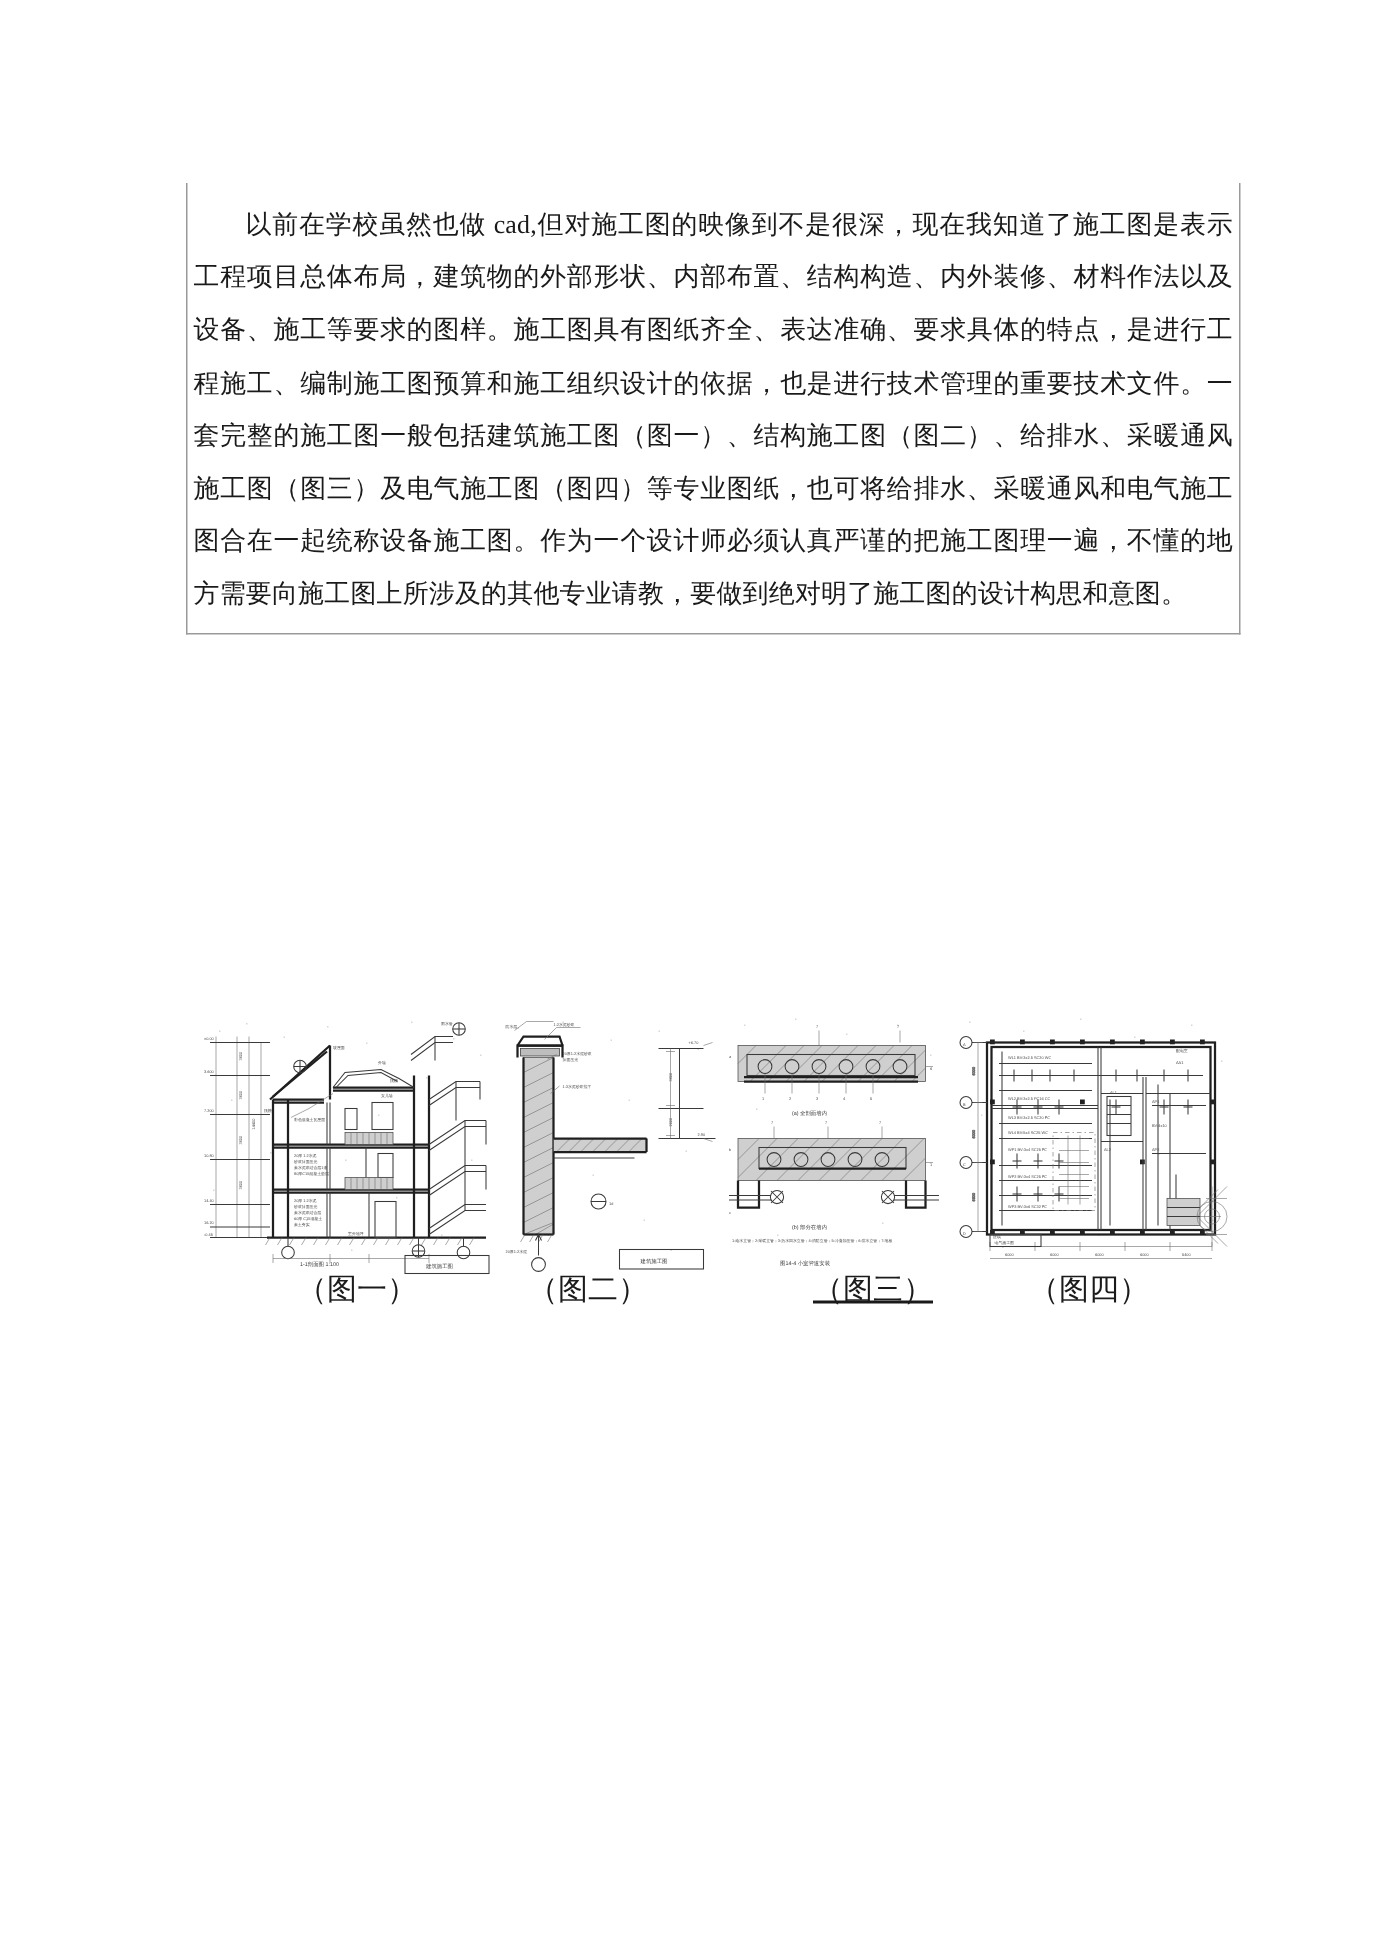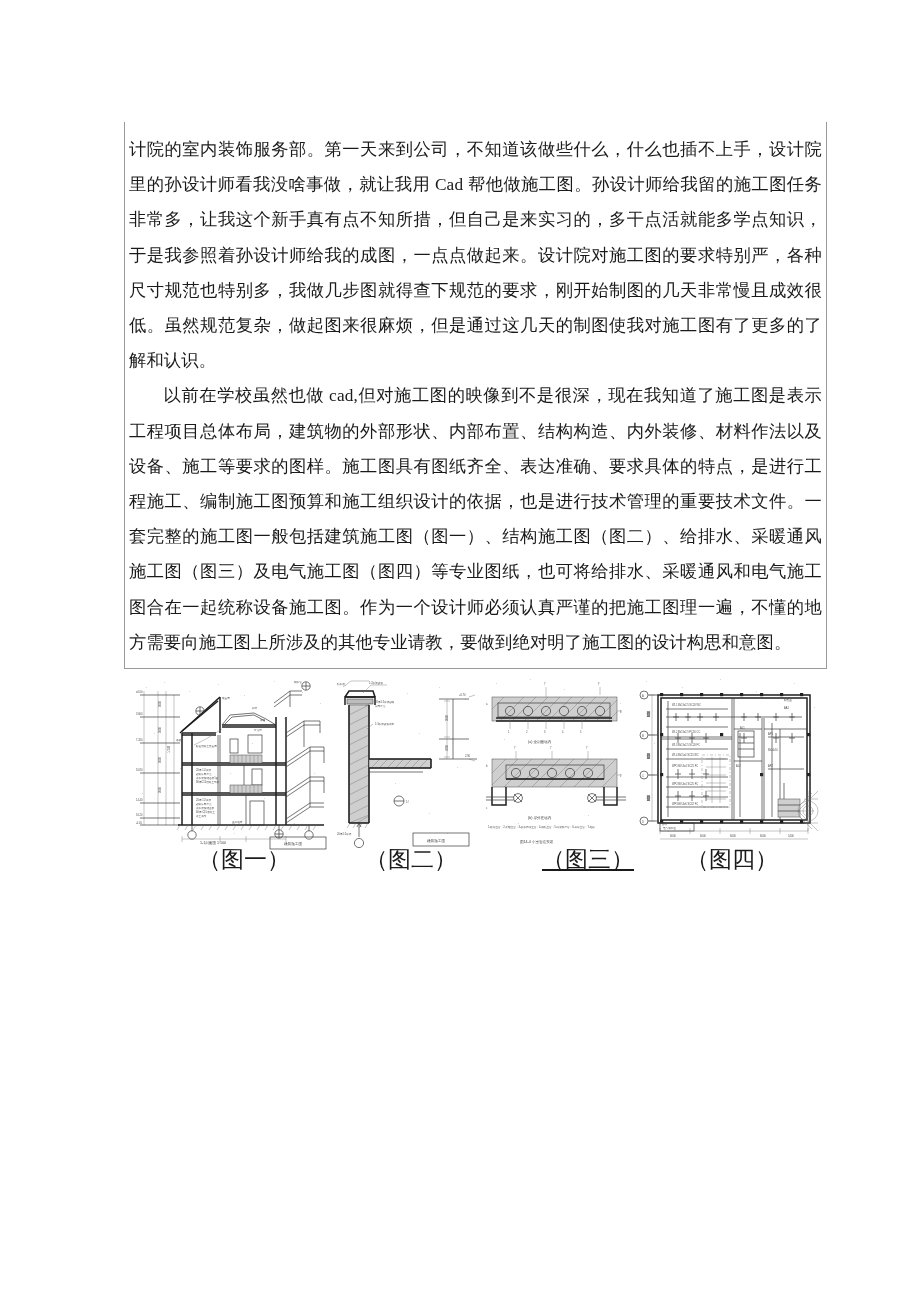--- a/index.html
+++ b/index.html
@@ -61,47 +61,46 @@
 
   .caption-row {
     position: absolute;
     left: 134px;
     top: 847px;
     width: 700px;
     height: 26px;
   }
   .caption {
     position: absolute;
-    font-size: 23px;
+    font-size: 20px;
     line-height: 26px;
     color: #1a1a1a;
     white-space: nowrap;
     font-family: "Liberation Serif", "DejaVu Serif", serif;
   }
   .cap1 { left: 64px; }
-  .cap2 { left: 231px; }
+  .cap2 { left: 218px; }
   .cap3 { left: 408px; text-decoration: underline; }
   .cap4 { left: 552px; text-align: center; }
 
   
   .ink   { stroke: #3a3a3a; fill: none; stroke-width: 0.7; }
   .ink-b { stroke: #1f1f1f; fill: none; stroke-width: 1.5; }
   .ink-t { stroke: #6d6d6d; fill: none; stroke-width: 0.4; }
   .ink-d { stroke: #7a7a7a; fill: none; stroke-width: 0.45; stroke-dasharray: 3 2 1 2; }
   .hatch-fill { fill: #cfcfcf; stroke: #4a4a4a; stroke-width: 0.5; }
   .solid-fill { fill: #bdbdbd; stroke: #3a3a3a; stroke-width: 0.5; }
   .txt-micro { font-family: "Liberation Sans", sans-serif; font-size: 2.6px; fill: #4a4a4a; }
   .txt-mini  { font-family: "Liberation Sans", sans-serif; font-size: 3.6px; fill: #3a3a3a; }
   .speck { fill: #d8d8d8; }
 </style>
 </head>
 <body>
 
 <div class="doc-frame">
-  <p class="doc-para">计院的室内装饰服务部。第一天来到公司，不知道该做些什么，什么也插不上手，设计院里的孙设计师看我没啥事做，就让我用 Cad 帮他做施工图。孙设计师给我留的施工图任务非常多，让我这个新手真有点不知所措，但自己是来实习的，多干点活就能多学点知识，于是我参照着孙设计师给我的成图，一点点做起来。设计院对施工图的要求特别严，各种尺寸规范也特别多，我做几步图就得查下规范的要求，刚开始制图的几天非常慢且成效很低。虽然规范复杂，做起图来很麻烦，但是通过这几天的制图使我对施工图有了更多的了解和认识。</p>
   <p class="doc-para indent">以前在学校虽然也做 cad,但对施工图的映像到不是很深，现在我知道了施工图是表示工程项目总体布局，建筑物的外部形状、内部布置、结构构造、内外装修、材料作法以及设备、施工等要求的图样。施工图具有图纸齐全、表达准确、要求具体的特点，是进行工程施工、编制施工图预算和施工组织设计的依据，也是进行技术管理的重要技术文件。一套完整的施工图一般包括建筑施工图（图一）、结构施工图（图二）、给排水、采暖通风施工图（图三）及电气施工图（图四）等专业图纸，也可将给排水、采暖通风和电气施工图合在一起统称设备施工图。作为一个设计师必须认真严谨的把施工图理一遍，不懂的地方需要向施工图上所涉及的其他专业请教，要做到绝对明了施工图的设计构思和意图。</p>
 </div>
 
 <div class="figure-row">
 
   <div class="fig">
     <svg width="198" height="180" viewBox="0 0 198 180">
       <rect x="0" y="0" width="198" height="180" fill="#ffffff"></rect>
       <g class="speck">
         <rect x="12" y="14" width="1" height="1"></rect>

